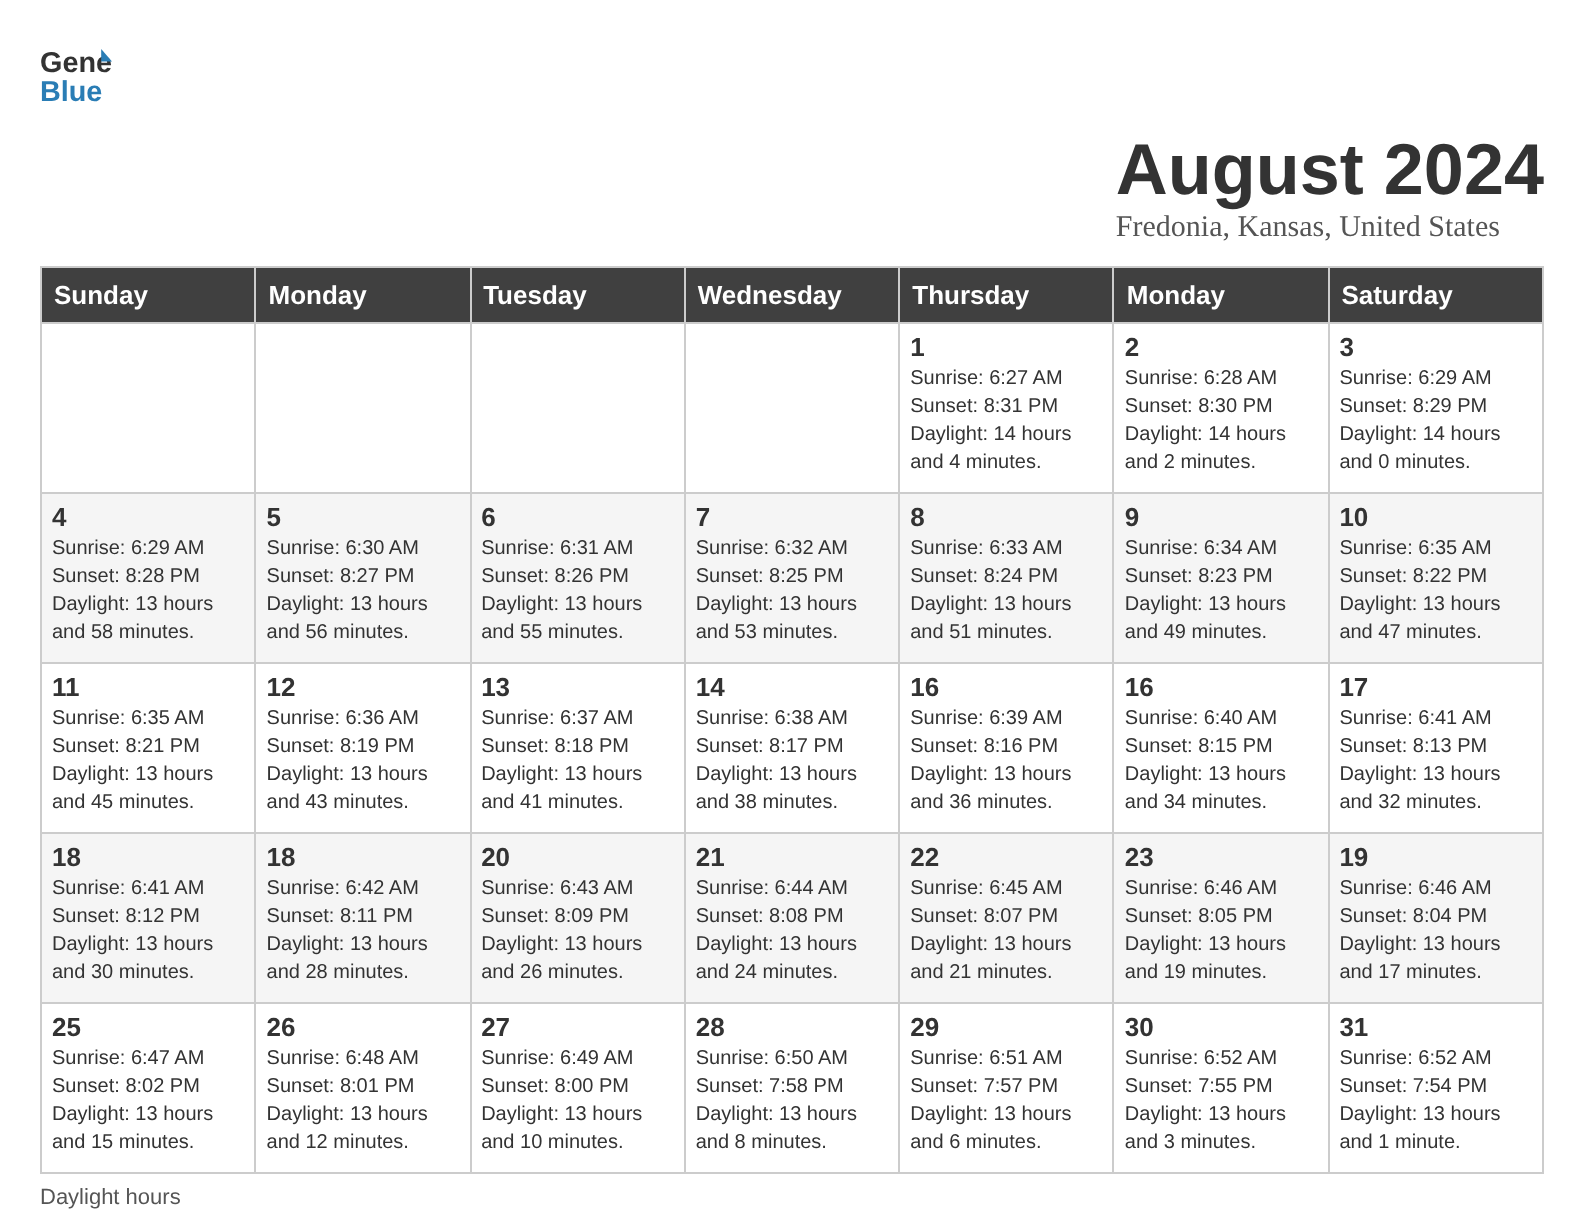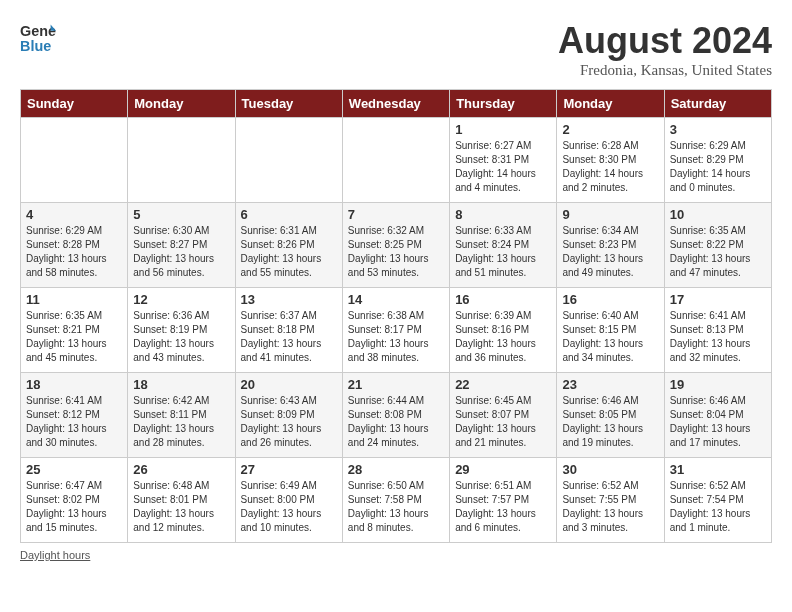--- a/index.html
+++ b/index.html
@@ -19,39 +19,39 @@
     .logo {
       display: flex;
       align-items: center;
       gap: 4px;
     }
     .logo-icon {
       width: 36px;
       height: 36px;
     }
     .title-area {
-      text-align: right;
+      margin-top: 44px;
     }
     .month-title {
       font-size: 36px;
       font-weight: bold;
       color: #333;
     }
     .location-title {
       font-size: 15px;
       color: #555;
       font-family: Liberation Serif, serif;
     }
     .calendar-table {
       width: 100%;
       border-collapse: collapse;
       table-layout: fixed;
     }
     .calendar-table th {
-      background: #7f1d1d;
+      background: #404040;
       color: #fff;
       text-align: left;
       padding: 6px 6px;
       font-size: 13px;
       border: 1px solid #ccc;
     }
     .calendar-table td {
       border: 1px solid #ccc;
       vertical-align: top;
       padding: 4px 5px;
@@ -73,21 +73,20 @@
       line-height: 1.4;
       color: #333;
     }
     .empty-cell {
       background: #fff !important;
     }
     .footer-note {
       margin-top: 6px;
       font-size: 11px;
       color: #555;
-      text-decoration: underline;
     }
   </style>
 </head>
 <body>
 
 <div class="header-area">
   <div class="logo">
     <svg class="logo-icon" viewBox="0 0 40 40">
       <text x="0" y="18" font-size="16" font-weight="bold" fill="#333">General</text>
       <text x="0" y="34" font-size="16" font-weight="bold" fill="#2a7db5">Blue</text>

